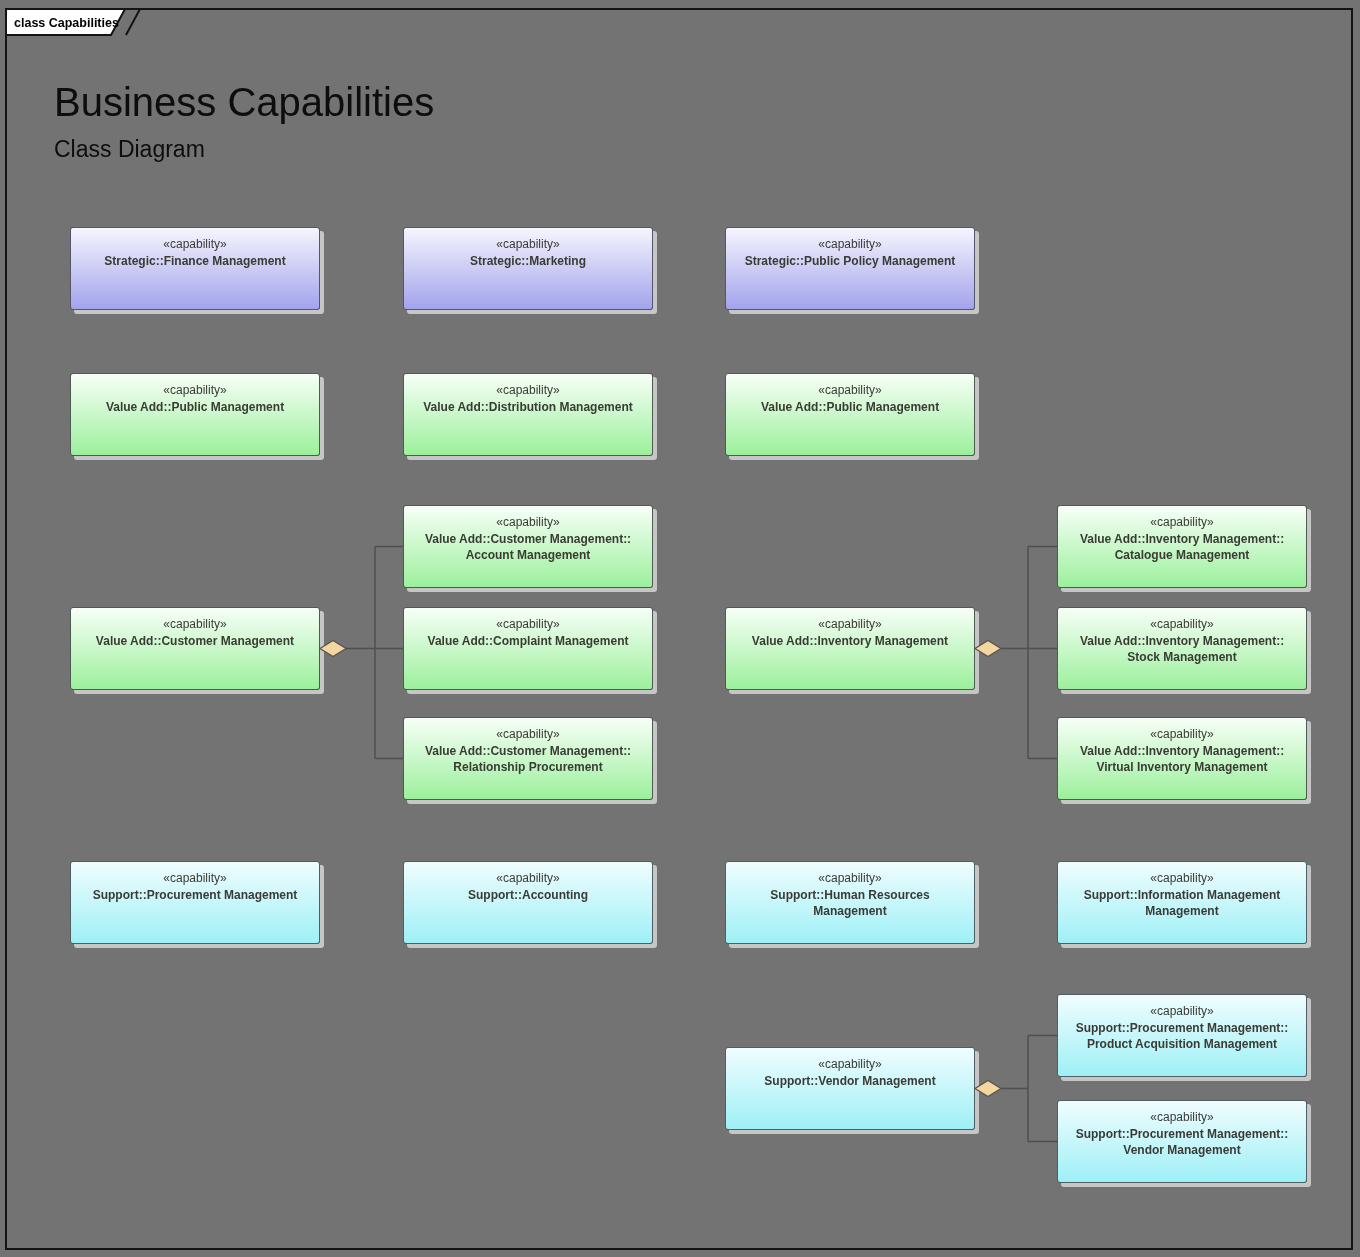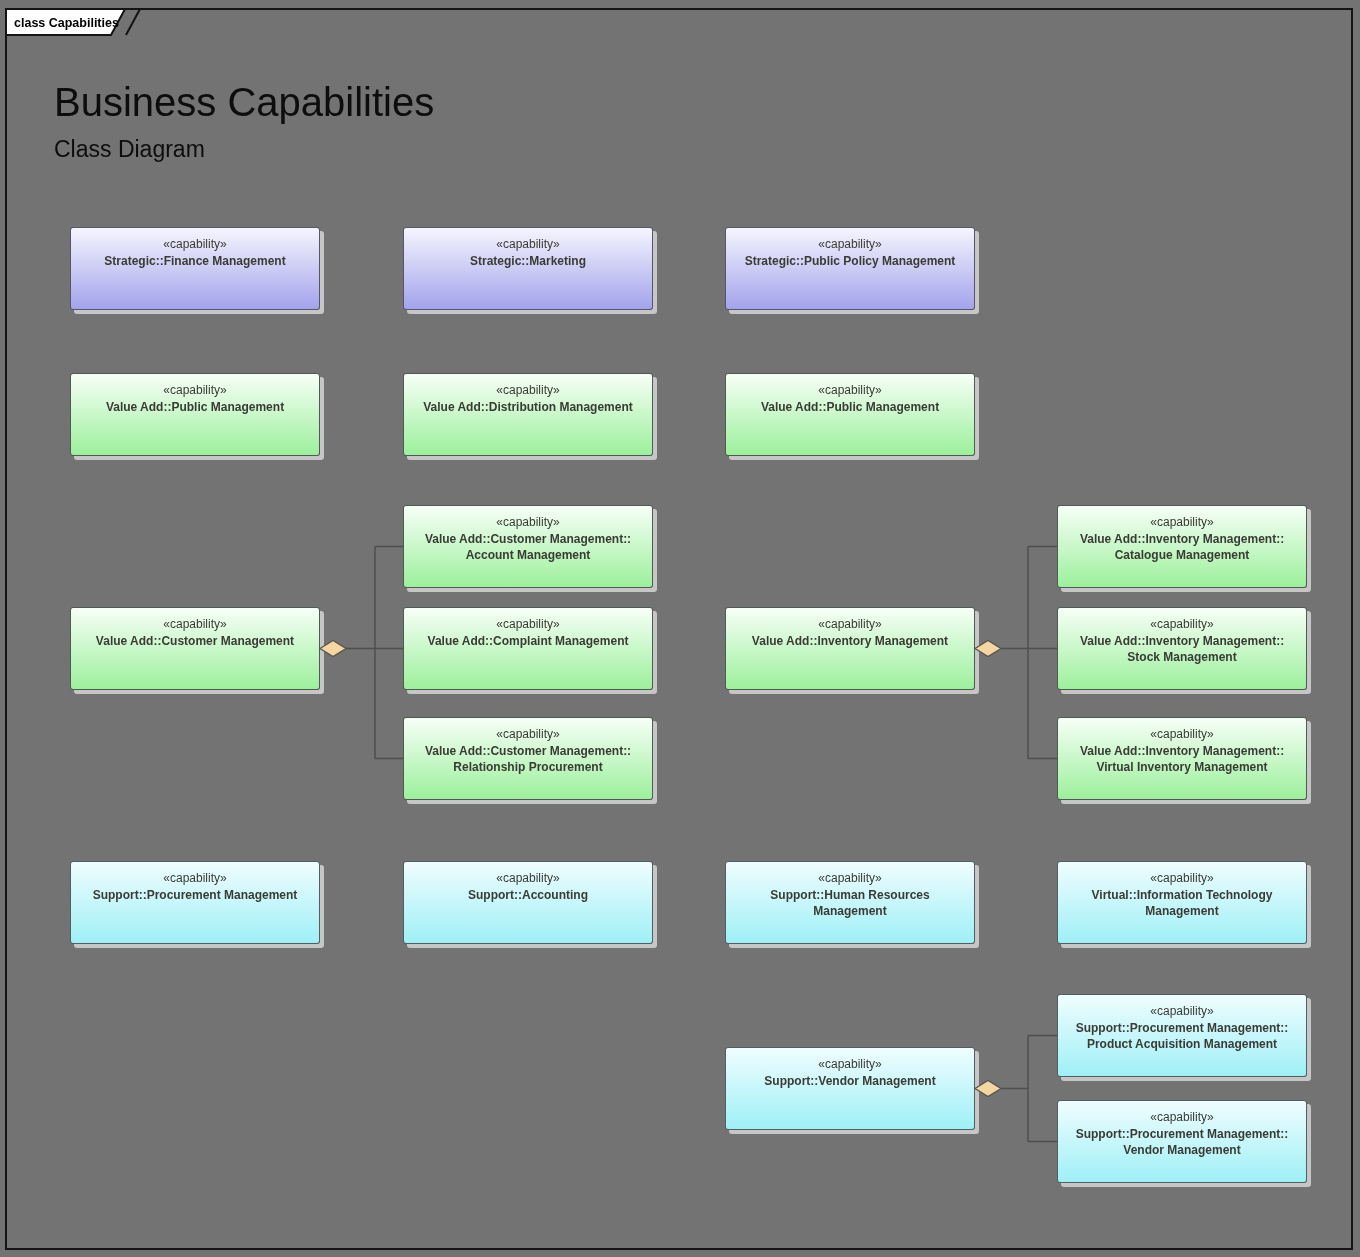--- a/index.html
+++ b/index.html
@@ -159,21 +159,21 @@
       <div class="node" style="left: 725px; top: 861px; width: 250px; height: 83px; background: linear-gradient(rgb(240, 253, 255) 0%, rgb(158, 240, 246) 100%); border-color: rgb(79, 95, 99);">
       <div class="stereotype">«capability»</div>
       <div class="node-name">
           <div class="node-line">Support::Human Resources</div>
           <div class="node-line">Management</div>
         </div>
     </div>
       <div class="node" style="left: 1057px; top: 861px; width: 250px; height: 83px; background: linear-gradient(rgb(240, 253, 255) 0%, rgb(158, 240, 246) 100%); border-color: rgb(79, 95, 99);">
       <div class="stereotype">«capability»</div>
       <div class="node-name">
-          <div class="node-line">Virtual::Information Technology</div>
+          <div class="node-line">Support::Information Management</div>
           <div class="node-line">Management</div>
         </div>
     </div>
       <div class="node" style="left: 725px; top: 1047px; width: 250px; height: 83px; background: linear-gradient(rgb(240, 253, 255) 0%, rgb(158, 240, 246) 100%); border-color: rgb(79, 95, 99);">
       <div class="stereotype">«capability»</div>
       <div class="node-name">
           <div class="node-line">Support::Vendor Management</div>
         </div>
     </div>
       <div class="node" style="left: 1057px; top: 994px; width: 250px; height: 83px; background: linear-gradient(rgb(240, 253, 255) 0%, rgb(158, 240, 246) 100%); border-color: rgb(79, 95, 99);">

